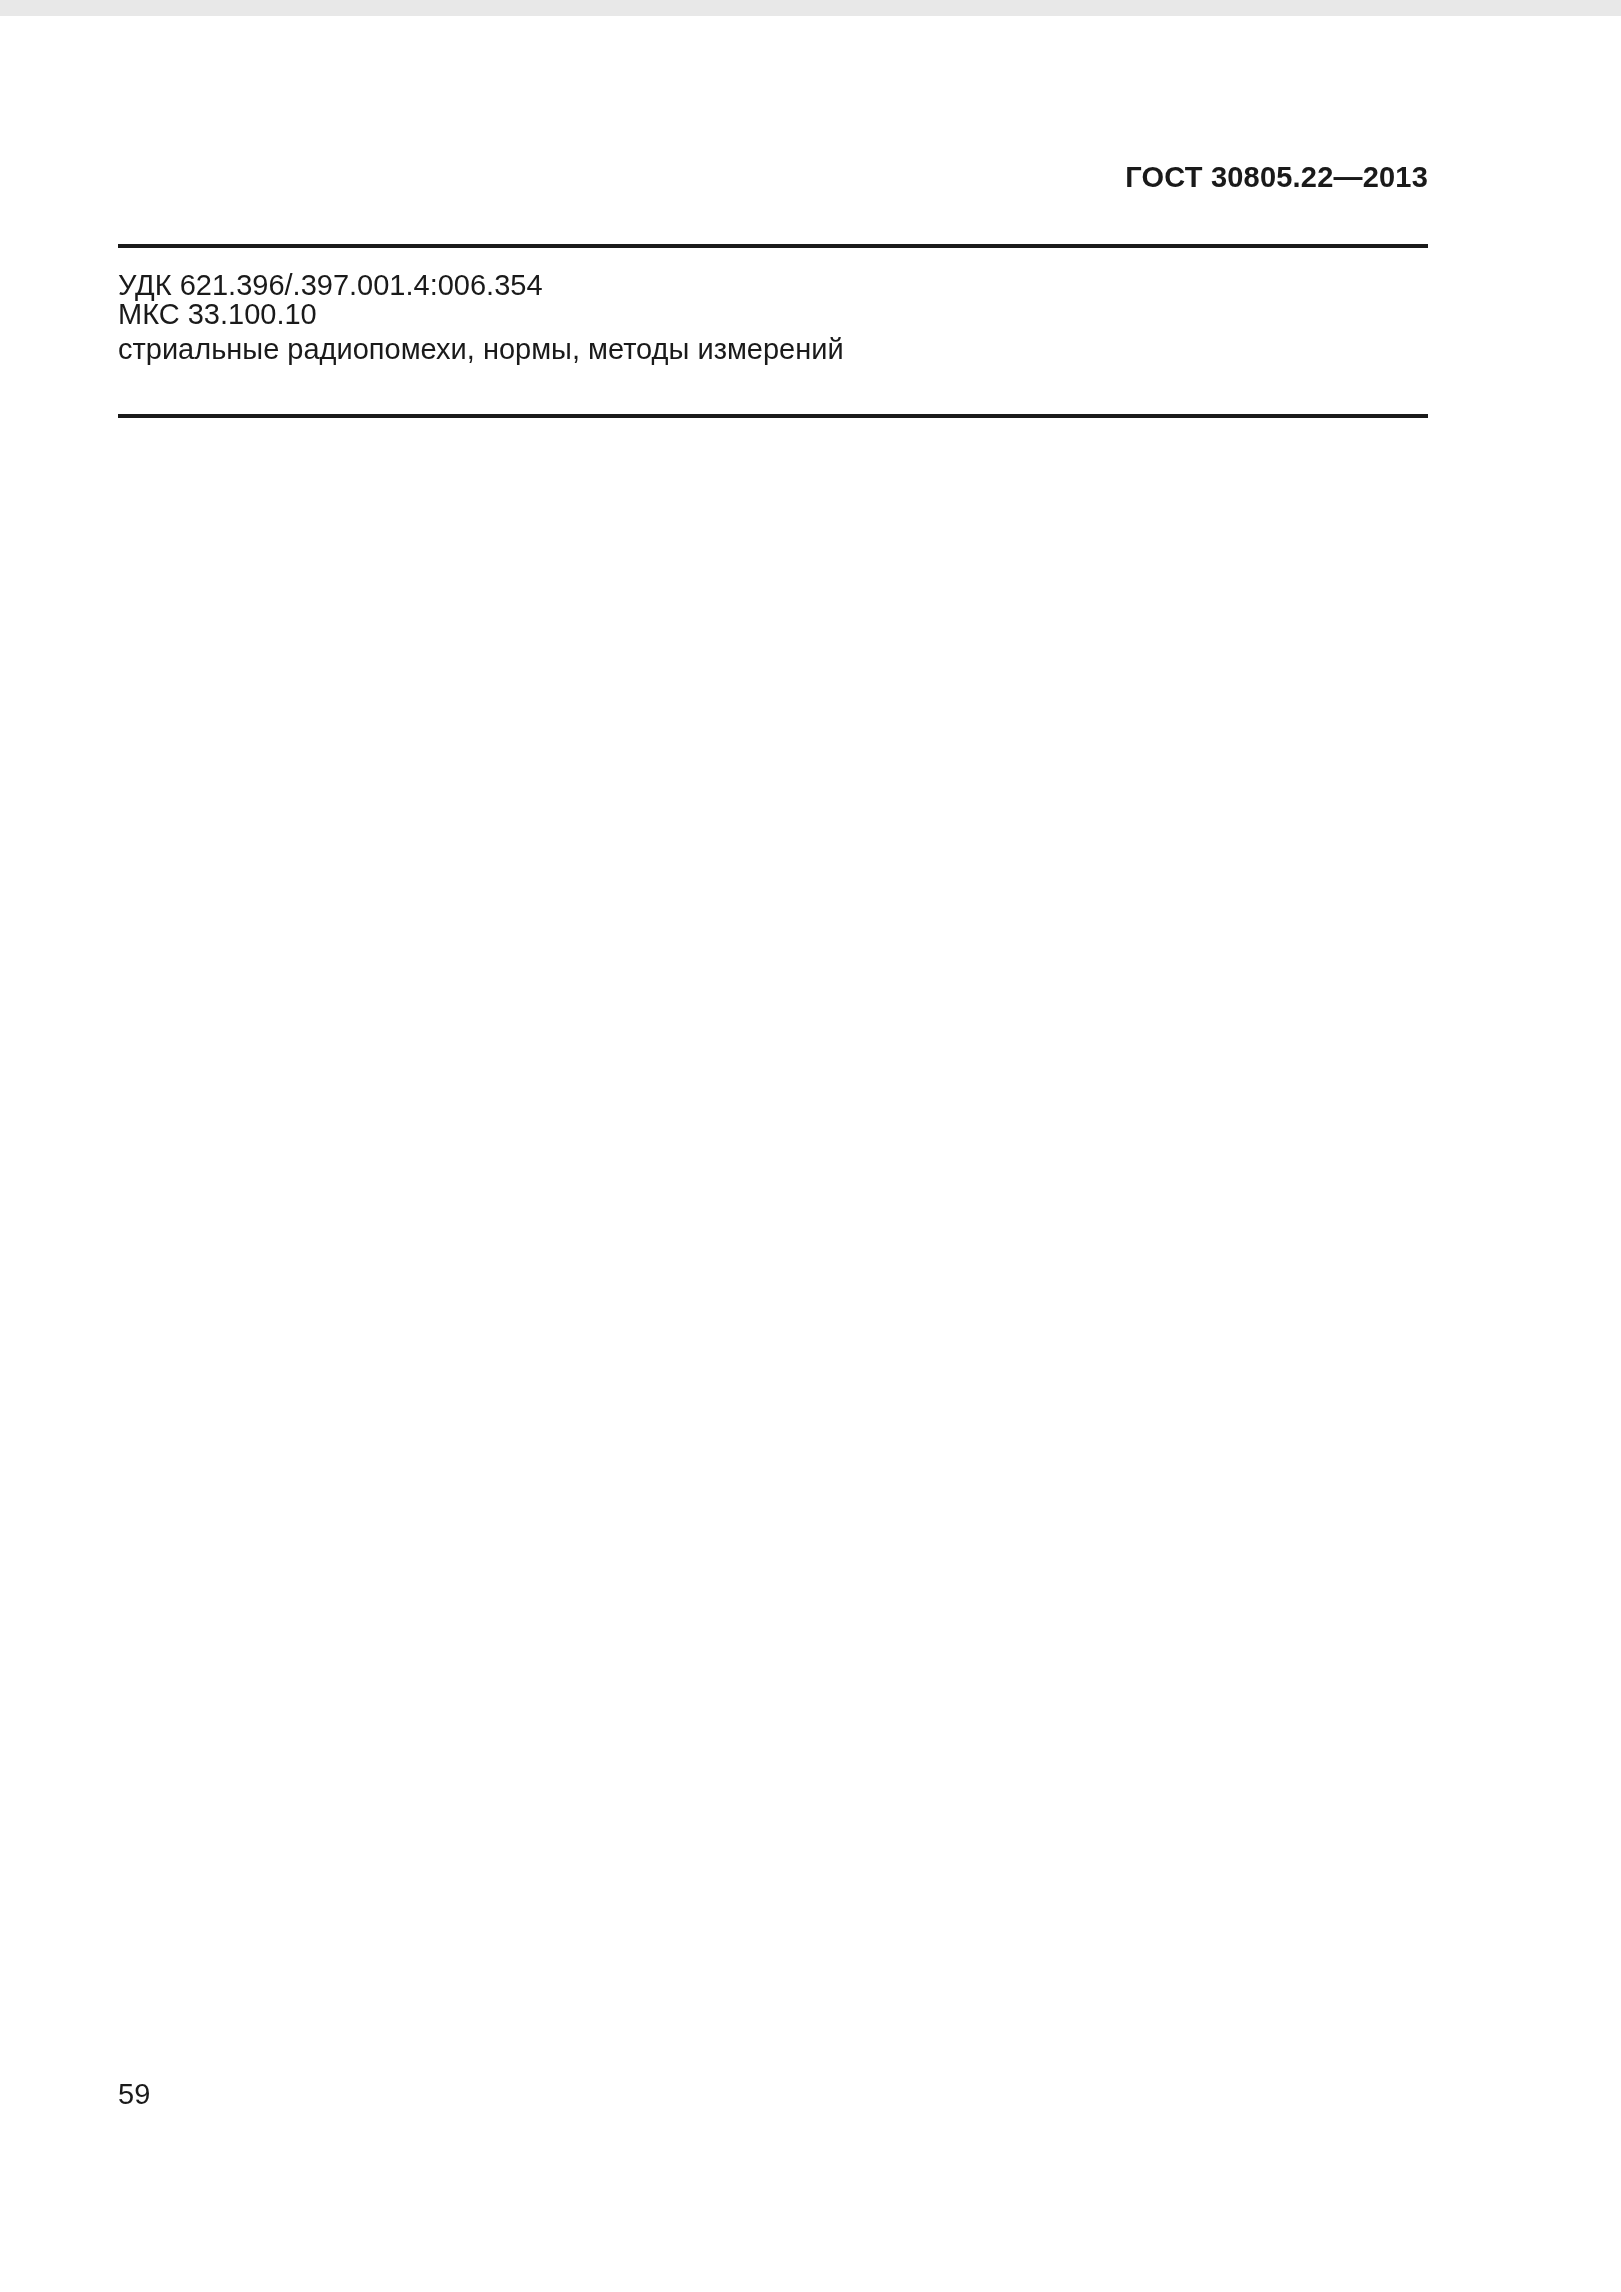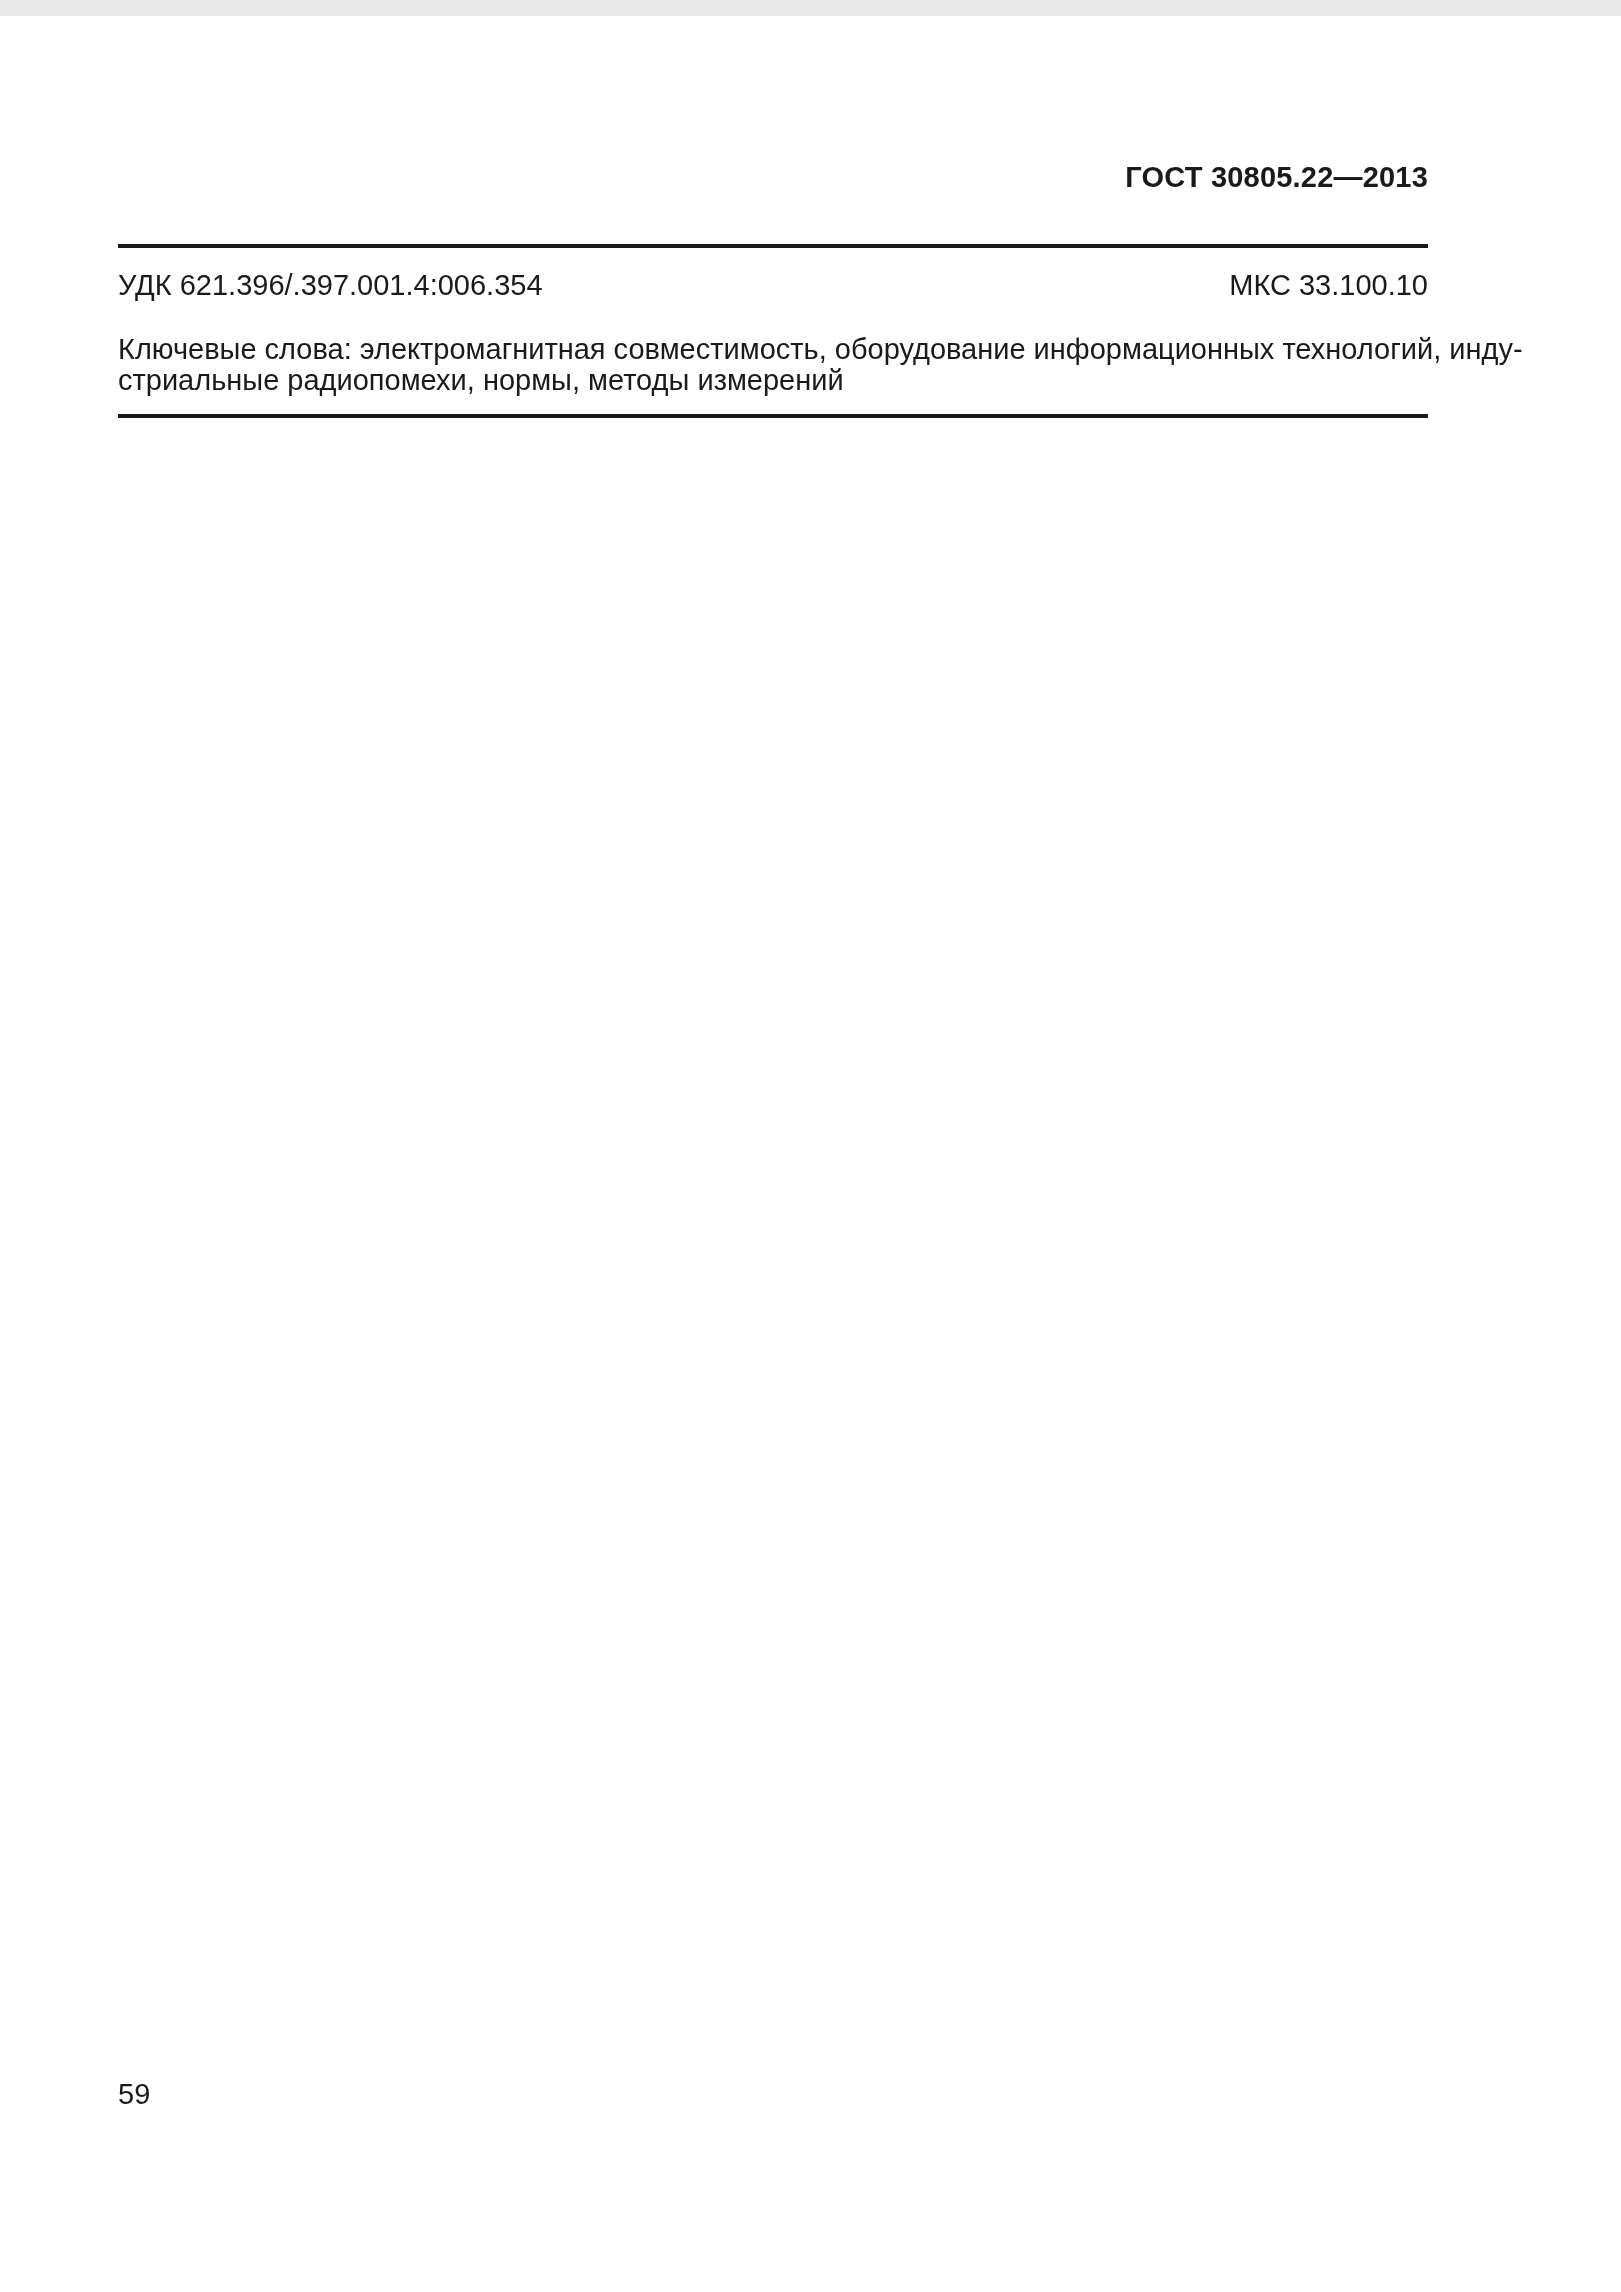--- a/index.html
+++ b/index.html
@@ -41,20 +41,21 @@
   .codes-row {
     position: absolute;
     top: 255px;
     left: 118px;
     width: 1310px;
     display: flex;
     justify-content: space-between;
     align-items: baseline;
     font-size: 29px;
     line-height: 29px;
+    flex-direction: column;
   }
   .codes-row .code { white-space: nowrap; }
   .keywords {
     position: absolute;
     top: 318px;
     left: 118px;
     width: 1318px;
     font-size: 29px;
     line-height: 31px;
   }
@@ -77,21 +78,20 @@
   <div class="gost-header">ГОСТ 30805.22—2013</div>
 
   <div class="rule rule-top"></div>
 
   <div class="codes-row">
     <span class="code">УДК 621.396/.397.001.4:006.354</span>
     <span class="code">МКС 33.100.10</span>
   </div>
 
   <div class="keywords">
-    <div class="kw-line">Ключевые слова: электромагнитная совместимость, оборудование информационных технологий, инду-</div>
     <div class="kw-line">стриальные радиопомехи, нормы, методы измерений</div>
   </div>
 
   <div class="rule rule-bottom"></div>
 
   <div class="page-number">59</div>
 
 </div>
 
 

